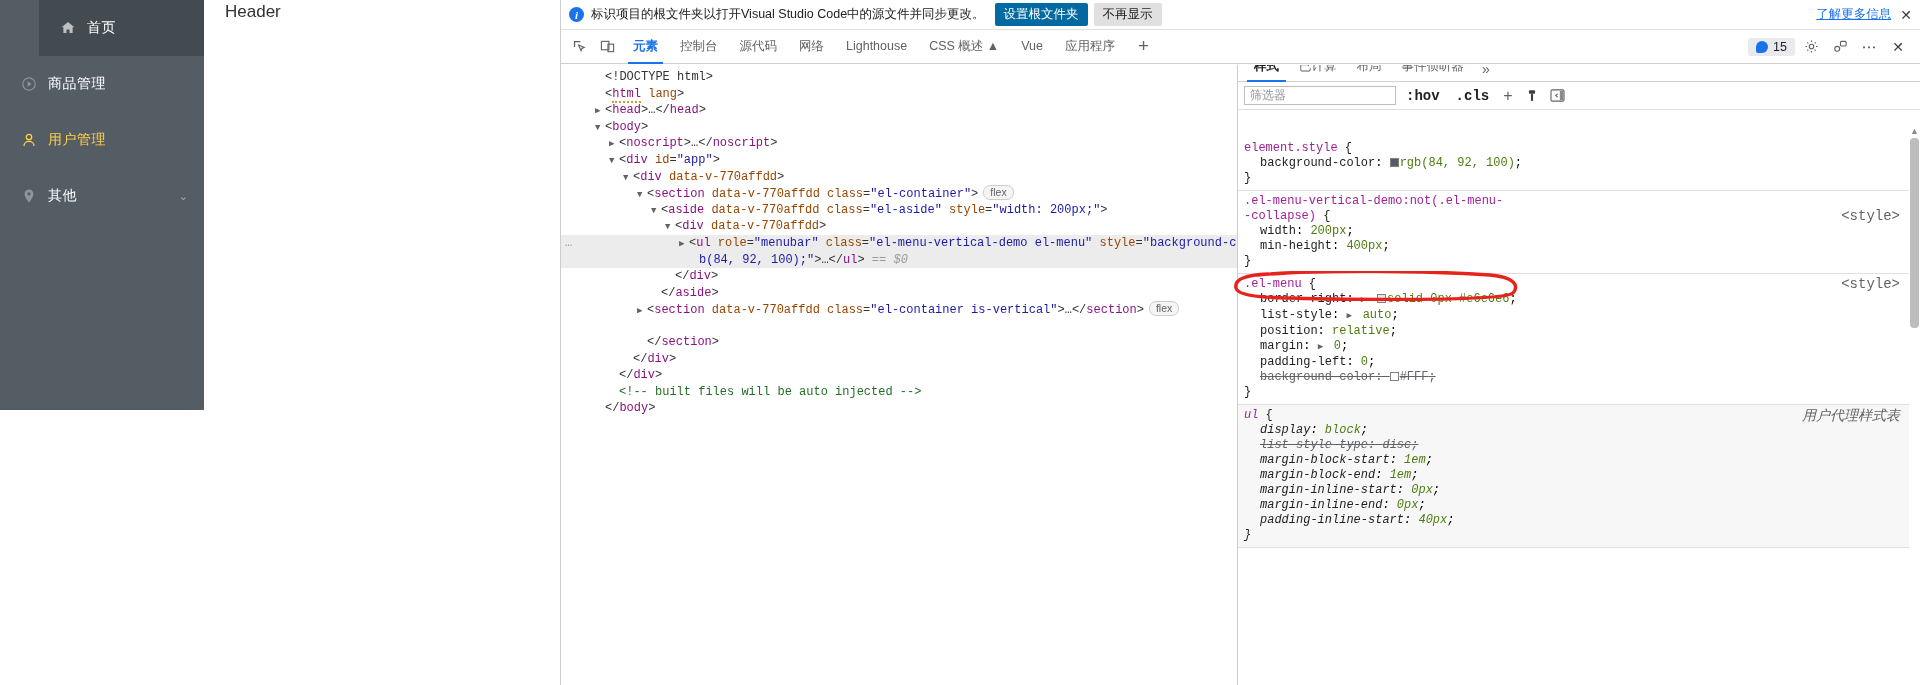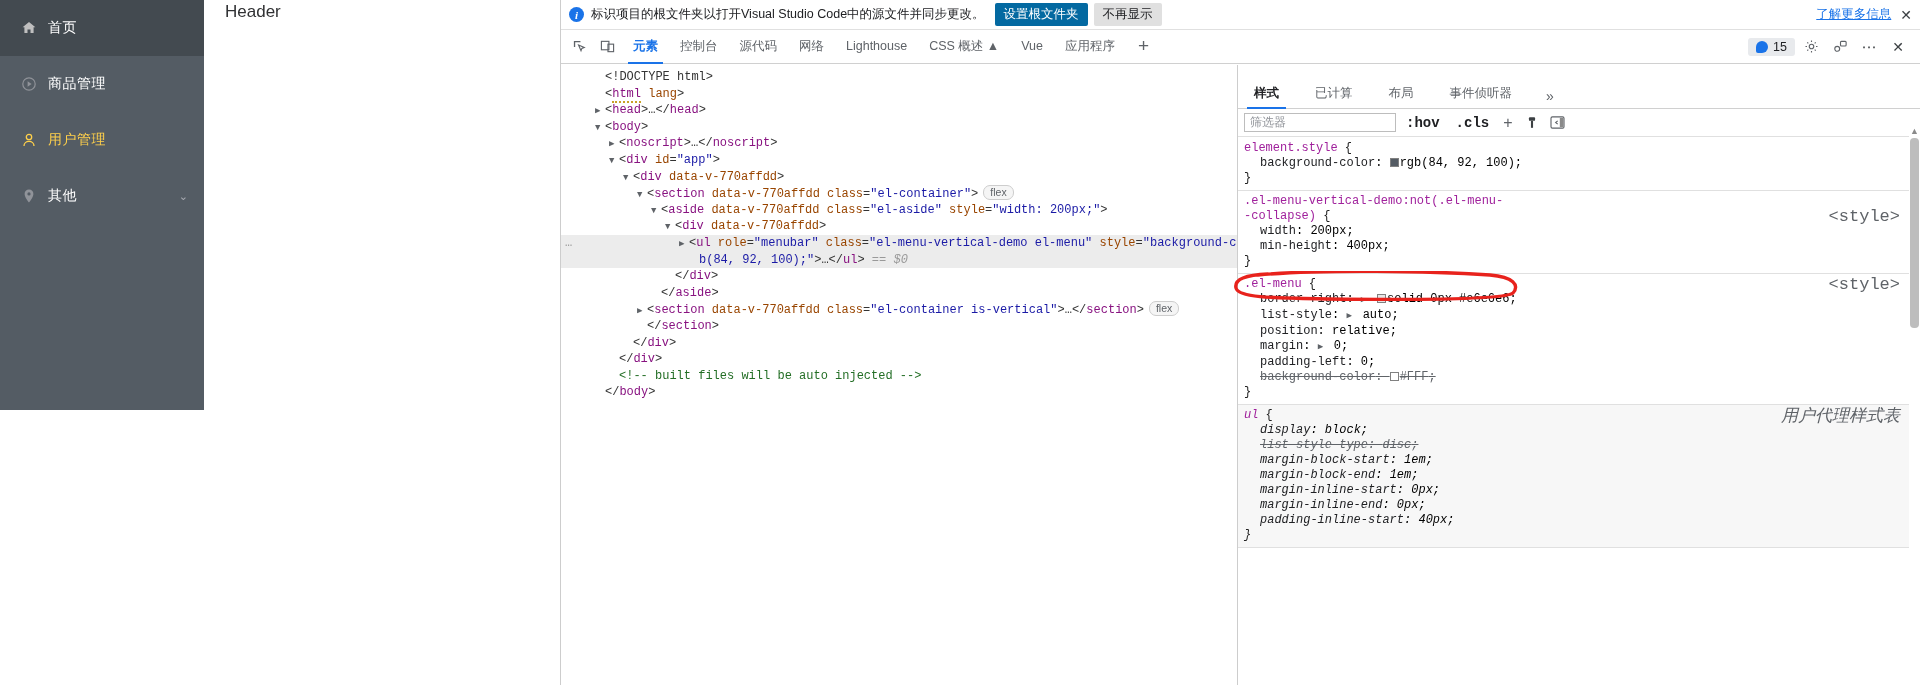--- a/index.html
+++ b/index.html
@@ -6,21 +6,21 @@
   html,body { width:1920px; height:685px; overflow:hidden; background:#fff;
     font-family:"Liberation Sans", sans-serif; }
   .page { position:relative; width:1920px; height:685px; }
 
   
   .app { position:absolute; left:0; top:0; width:560px; height:685px; background:#fff; }
   .sidebar { position:absolute; left:0; top:0; width:204px; height:410px;
     background:#545c64; }
   .menu-item { position:relative; display:flex; align-items:center; height:56px;
     padding-left:20px; color:#fff; font-size:14px; cursor:pointer; }
-  .menu-item.active-bg { background:#434a50; }
+  .menu-item.active-bg { background:#434a50;margin-left:39px; }
   .menu-item .mi-icon { width:18px; height:18px; margin-right:10px; flex:0 0 18px;
     display:flex; align-items:center; justify-content:center; color:#909399; }
   .menu-item.highlight { color:#ffd04b; }
   .menu-item.highlight .mi-icon { color:#ffd04b; }
   .menu-label { font-size:14px; letter-spacing:.5px; }
   .chevron { position:absolute; right:16px; top:50%; transform:translateY(-50%);
     color:#a8abb2; font-size:11px; }
 
   .header-text { position:absolute; left:225px; top:0px; font-size:17px; color:#303133;
     padding-top:2px; }
@@ -89,22 +89,22 @@
   .flexbadge { display:inline-block; border:1px solid #cdcdcd; border-radius:7px;
     background:#f5f5f5; color:#5f6368; font-size:10.5px; padding:0 6px;
     line-height:13px; vertical-align:1px; margin-left:5px;
     font-family:"Liberation Sans", sans-serif; }
   .dollar { color:#999; font-style:italic; }
   .squig { border-bottom:2px dotted #c9a227; }
 
   
   .styles { flex:1; border-left:1px solid #cdcdcd; background:#fff; position:relative;
     overflow:hidden; }
-  .st-tabs { height:44px; display:flex; align-items:flex-end; border-bottom:1px solid #d0d0d0;
-    padding-left:6px;gap:16px; }
+  .st-tabs { height:17px; display:flex; align-items:flex-end; border-bottom:1px solid #d0d0d0;
+    padding-left:6px; }
   .st-tab { font-size:12.5px; color:#5f6368; padding:5px 10px 6px; cursor:pointer;
     position:relative; white-space:nowrap; }
   .st-tab.sel { color:#202124; font-weight:bold; }
   .st-tab.sel::after { content:""; position:absolute; left:3px; right:3px; bottom:-1px;
     height:2px; background:#1a73e8; }
   .st-more { font-size:14px; color:#5f6368; padding:4px 8px; cursor:pointer; }
 
   .st-filter-row { height:28px; display:flex; align-items:center; gap:4px;
     padding:0 6px; border-bottom:1px solid #e0e0e0; }
   .st-filter { flex:0 0 152px; height:19px; border:1px solid #bdbdbd; background:#fff;
@@ -117,25 +117,25 @@
     justify-content:center; cursor:pointer; color:#3c4043; }
 
   .css-area { position:absolute; top:59px; left:0; right:0; bottom:0; overflow:hidden;
     font-family:"Liberation Mono", monospace; font-size:12px; line-height:15px;
     color:#000;margin-top:14px; }
   .rule { border-bottom:1px solid #e0e0e0; padding:3px 0 4px 6px; position:relative; }
   .rule.ua { background:#f7f7f7; }
   .sel-line { color:#222; }
   .sel-name { color:#a0219c; }
   .sel-name.ua { color:#a0219c; font-style:italic; }
-  .origin { position:absolute; right:20px; color:#5f6368; font-size:17px; }
+  .origin { position:absolute; right:20px; color:#5f6368; font-size:14px; }
   .origin.cn { font-style:italic; font-family:Liberation Sans, sans-serif; }
   .decl { padding-left:16px; white-space:pre; }
   .prop { color:#202124; }
-  .val { color:#000000; }
+  .val { color:#4d7c0f; }
   .ua-italic, .ua-italic * { font-style:italic; }
   .struck { text-decoration:line-through; color:#5f6368; }
   .struck .prop, .struck .val { color:#5f6368; }
   .swatch { display:inline-block; width:9px; height:9px; border:1px solid #808080;
     vertical-align:-1px; margin-right:1px; }
   .arrow { display:inline-block; color:#5f6368; font-size:9px; width:9px; }
   .sc-track { position:absolute; right:0; top:59px; bottom:0; width:11px; background:#fff; }
   .sc-thumb { position:absolute; right:1px; width:9px; background:#bdbdbd; border-radius:4px; }
   .sc-arrow { position:absolute; right:1px; color:#8a8a8a; font-size:9px; text-align:center;
     width:9px; }
@@ -257,21 +257,21 @@
           <div class="dom-line" style="padding-left: 48px;"><span class="tri">▼</span><span class="pn">&lt;</span><span class="tg">div</span> <span class="at">id</span><span class="pn">=</span><span class="av">"app"</span><span class="pn">&gt;</span></div>
           <div class="dom-line" style="padding-left: 62px;"><span class="tri">▼</span><span class="pn">&lt;</span><span class="tg">div</span> <span class="at">data-v-770affdd</span><span class="pn">&gt;</span></div>
           <div class="dom-line" style="padding-left: 76px;"><span class="tri">▼</span><span class="pn">&lt;</span><span class="tg">section</span> <span class="at">data-v-770affdd</span> <span class="at">class</span><span class="pn">=</span><span class="av">"el-container"</span><span class="pn">&gt;</span><span class="flexbadge">flex</span></div>
           <div class="dom-line" style="padding-left: 90px;"><span class="tri">▼</span><span class="pn">&lt;</span><span class="tg">aside</span> <span class="at">data-v-770affdd</span> <span class="at">class</span><span class="pn">=</span><span class="av">"el-aside"</span> <span class="at">style</span><span class="pn">=</span><span class="av">"width: 200px;"</span><span class="pn">&gt;</span></div>
           <div class="dom-line" style="padding-left: 104px;"><span class="tri">▼</span><span class="pn">&lt;</span><span class="tg">div</span> <span class="at">data-v-770affdd</span><span class="pn">&gt;</span></div>
           <div class="dom-line selected" style="padding-left: 118px;"><span class="tri">▶</span><span class="pn">&lt;</span><span class="tg">ul</span> <span class="at">role</span><span class="pn">=</span><span class="av">"menubar"</span> <span class="at">class</span><span class="pn">=</span><span class="av">"el-menu-vertical-demo el-menu"</span> <span class="at">style</span><span class="pn">=</span><span class="av">"background-color: rg</span></div>
           <div class="selected dom-line nodots" style="padding-left: 128px; --hide: 1;"><span class="tri"></span><span class="av">b(84, 92, 100);"</span><span class="pn">&gt;…&lt;/</span><span class="tg">ul</span><span class="pn">&gt;</span> <span class="dollar">== $0</span></div>
           <div class="dom-line" style="padding-left: 104px;"><span class="tri"></span><span class="pn">&lt;/</span><span class="tg">div</span><span class="pn">&gt;</span></div>
           <div class="dom-line" style="padding-left: 90px;"><span class="tri"></span><span class="pn">&lt;/</span><span class="tg">aside</span><span class="pn">&gt;</span></div>
           <div class="dom-line" style="padding-left: 76px;"><span class="tri">▶</span><span class="pn">&lt;</span><span class="tg">section</span> <span class="at">data-v-770affdd</span> <span class="at">class</span><span class="pn">=</span><span class="av">"el-container is-vertical"</span><span class="pn">&gt;…&lt;/</span><span class="tg">section</span><span class="pn">&gt;</span><span class="flexbadge">flex</span></div>
-          <div class="dom-line" style="padding-left: 76px;"><span class="tri"></span><span class="pn">&lt;/</span><span class="tg">section</span><span class="pn">&gt;</span></div>
+          <div class="dom-line" style="padding-left: 76px; margin-top: 16px;"><span class="tri"></span><span class="pn">&lt;/</span><span class="tg">section</span><span class="pn">&gt;</span></div>
           <div class="dom-line" style="padding-left: 62px;"><span class="tri"></span><span class="pn">&lt;/</span><span class="tg">div</span><span class="pn">&gt;</span></div>
           <div class="dom-line" style="padding-left: 48px;"><span class="tri"></span><span class="pn">&lt;/</span><span class="tg">div</span><span class="pn">&gt;</span></div>
           <div class="dom-line" style="padding-left: 48px;"><span class="tri"></span><span class="cm">&lt;!-- built files will be auto injected --&gt;</span></div>
           <div class="dom-line" style="padding-left: 34px;"><span class="tri"></span><span class="pn">&lt;/</span><span class="tg">body</span><span class="pn">&gt;</span></div>
         </div>
 
       <div class="styles">
         <div class="st-tabs" id="st-tabs">
             <span class="st-tab sel">样式</span>
             <span class="st-tab">已计算</span>

